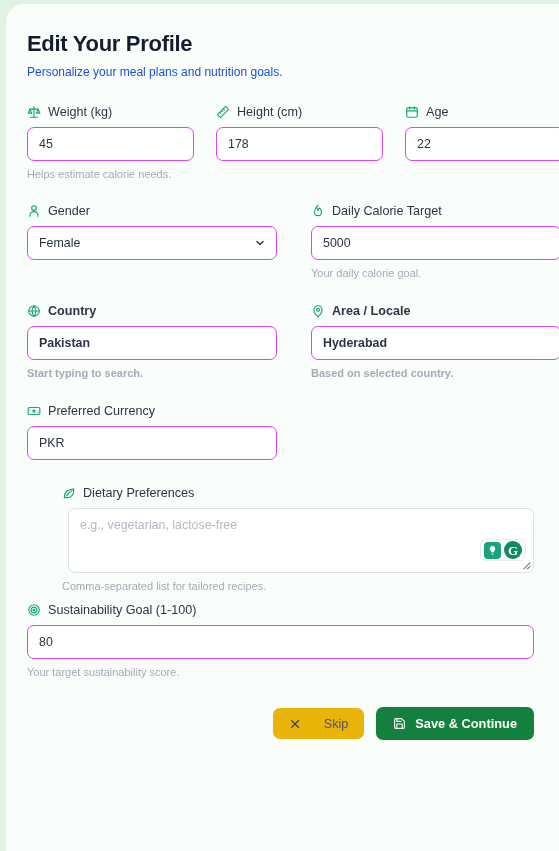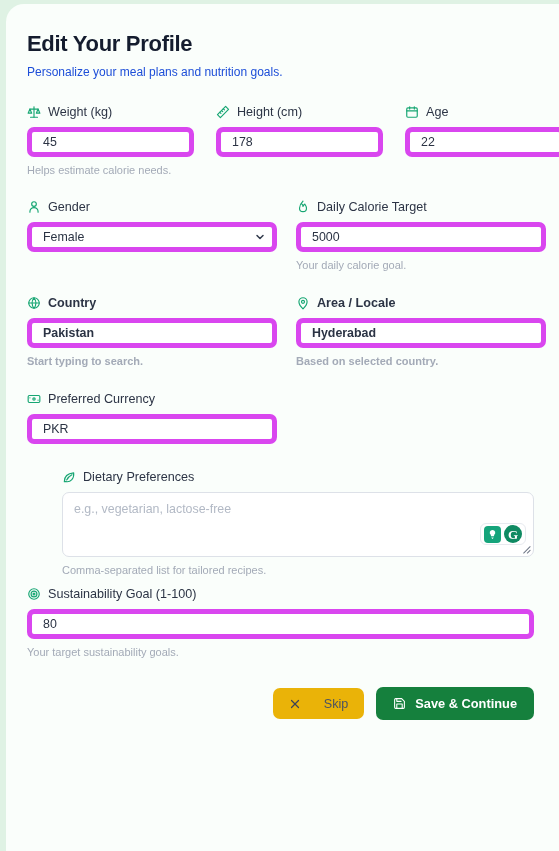--- a/index.html
+++ b/index.html
@@ -65,23 +65,23 @@
   .field-label {
     font-size: 12.6px;
     color: #2c3445;
     white-space: nowrap;
   }
 
   .input {
     width: 100%;
     height: 30px;
     background: #ffffff;
-    border: 5px solid #d946ef;
+    border: 1px solid #d946ef;
     border-radius: 7px;
-    padding: 4px 11px;
+    padding: 16px 11px;
     font-family: "Liberation Sans", sans-serif;
     font-size: 12.4px;
     color: #2b3344;
     outline: none;
     display: flex;
     align-items: center;
   }
 
   .hint {
     margin-top: 6px;
@@ -96,21 +96,21 @@
     gap: 22px;
     margin-top: 22px;
   }
   .col-weight { width: 167px; flex: 0 0 167px; }
   .col-height { width: 167px; flex: 0 0 167px; }
   .col-age    { width: 160px; flex: 0 0 160px; }
 
   
   .row2 {
     display: flex;
-    gap: 19px;
+    gap: 34px;
   }
   .row2 > div { width: 250px; flex: 0 0 250px; }
 
   .gender-row  { margin-top: 21px; }
   .country-row { margin-top: 22px; font-weight: bold; }
 
   
   .select-wrap { position: relative; }
   .select-wrap .chev {
     position: absolute;
@@ -122,21 +122,21 @@
     color: #333c4d;
     pointer-events: none;
   }
   .select-wrap .chev svg { display:block; width:12px; height:12px; }
 
   
   .currency-block { margin-top: 22px; width: 250px; }
 
   
   .ta-block { margin-top: 24px; width: 507px; padding-left: 35px; }
-  .ta-wrap { position: relative; }
+  .ta-wrap { position: relative; margin-left: 6px; }
   .textarea {
     width: 100%;
     height: 65px;
     background: #ffffff;
     border: 1px solid #dde1e8;
     border-radius: 7px;
     padding: 9px 11px;
     font-family: "Liberation Sans", sans-serif;
     font-size: 12.4px;
     color: #2b3344;
@@ -430,21 +430,21 @@
         <span class="ico">
           <svg viewBox="0 0 24 24" fill="none" stroke="currentColor" stroke-width="2" stroke-linecap="round" stroke-linejoin="round">
             <circle cx="12" cy="12" r="9"></circle>
               <circle cx="12" cy="12" r="5"></circle>
               <circle cx="12" cy="12" r="1.6"></circle>
           </svg>
         </span>
         <span class="field-label">Sustainability Goal (1-100)</span>
       </div>
       <div class="input">80</div>
-      <div class="hint">Your target sustainability goals.</div>
+      <div class="hint">Your target sustainability score.</div>
     </div>
 
     <div class="footer">
       <button class="btn-skip">
         <span class="ico">
           <svg viewBox="0 0 24 24" fill="none" stroke="currentColor" stroke-width="2.4" stroke-linecap="round">
             <path d="M5 5l14 14"></path>
               <path d="M19 5L5 19"></path>
           </svg>
         </span>

